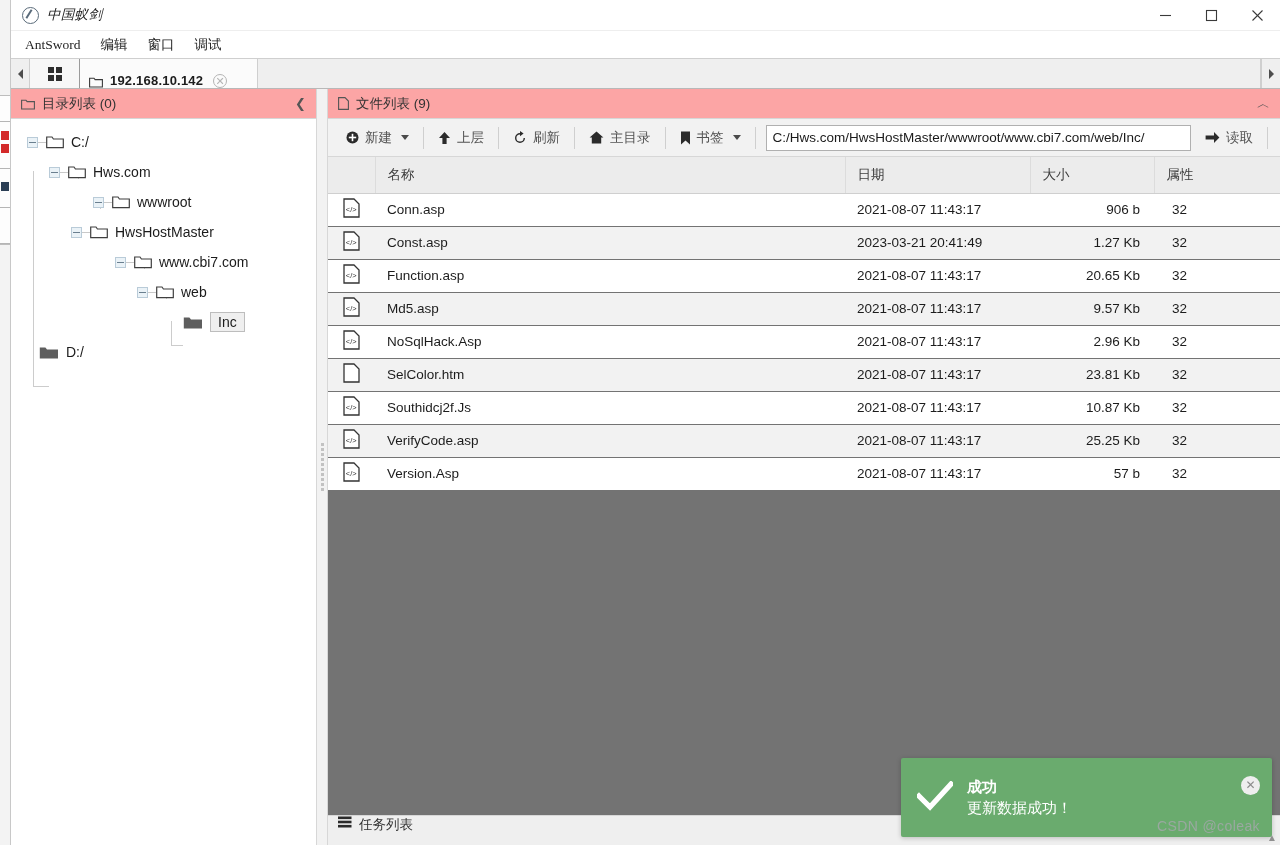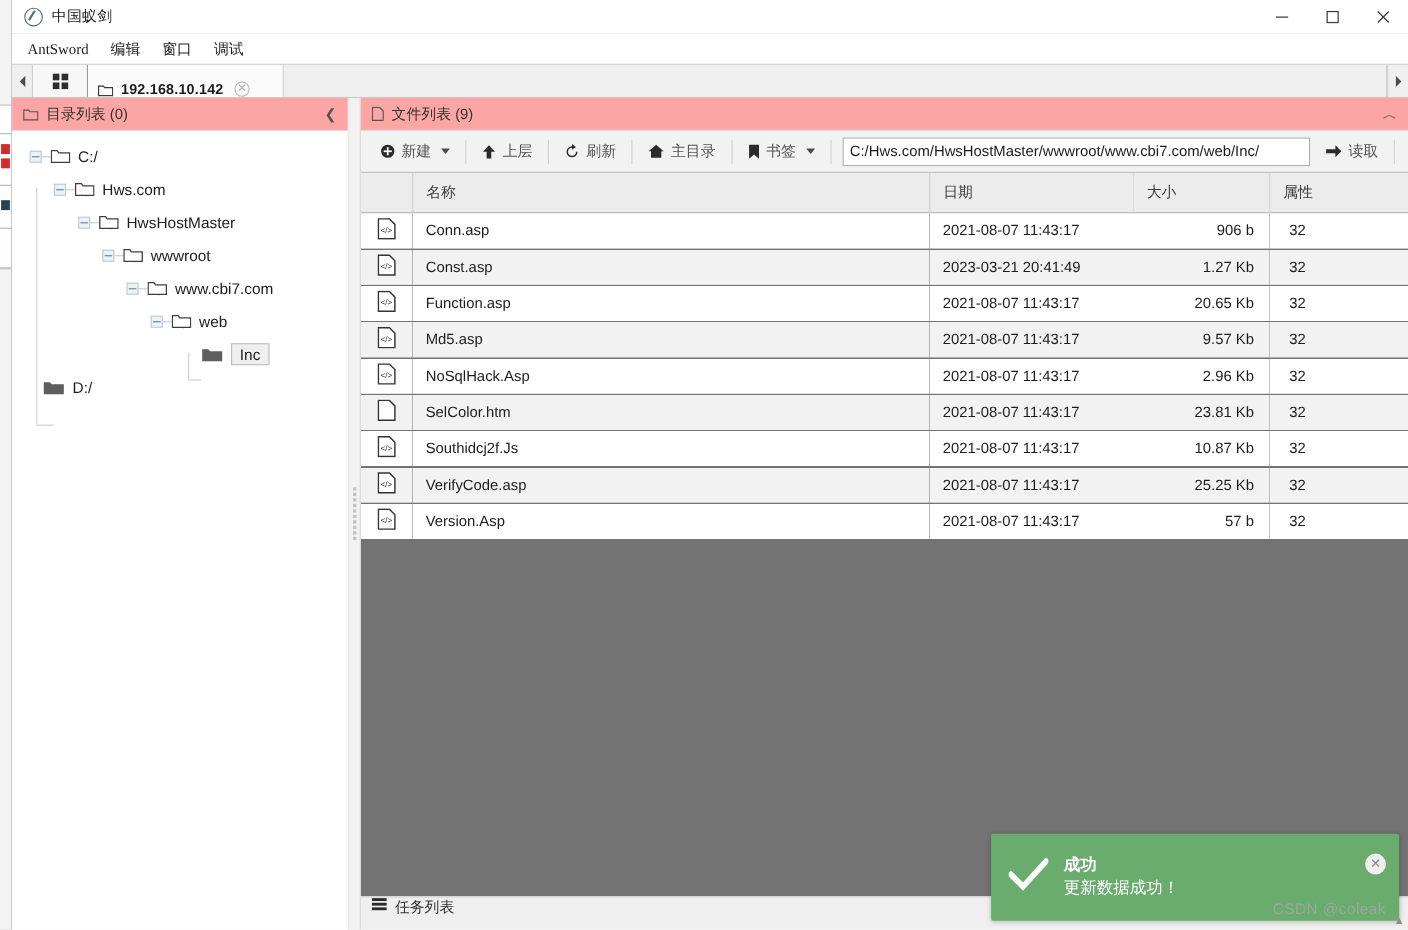--- a/index.html
+++ b/index.html
@@ -28,21 +28,21 @@
   
   #app-window {
     position: absolute; left: 11px; top: 0; width: 1269px; height: 845px;
     background: #ffffff;
   }
 
   
   #title-bar {
     position: relative; height: 31px; background: #ffffff;
     border-bottom: 1px solid #eeeeee;
-    display: flex; align-items: center;
+    display: flex; align-items: center; font-style: italic;
   }
   #app-logo {
     width: 17px; height: 17px; margin-left: 11px; margin-right: 8px;
     border: 1.6px solid #5a6b7a; border-radius: 50%;
     position: relative; flex: none;
   }
   #app-logo::after {
     content: ""; position: absolute; left: 5px; top: 1.5px;
     width: 2px; height: 10px; background: #5a6b7a; transform: rotate(32deg);
   }
@@ -340,44 +340,44 @@
             </span>
           <span class="tree-dash"></span>
           <span class="tree-folder">
             <svg width="18" height="14" viewBox="0 0 18 14">
                 <path d="M0.7 2 L6 2 L7.4 4 L17.3 4 L17.3 12.6 L0.7 12.6 Z" fill="#fff" stroke="#3f3f3f" stroke-width="1.2"></path>
               </svg>
           </span>
           <span class="tree-label">Hws.com</span>
         </div>
 
+        <div class="tree-row" style="padding-left:82px">
+          <span class="tree-toggle">
+              <i></i>
+            </span>
+          <span class="tree-dash"></span>
+          <span class="tree-folder">
+            <svg width="18" height="14" viewBox="0 0 18 14">
+                <path d="M0.7 2 L6 2 L7.4 4 L17.3 4 L17.3 12.6 L0.7 12.6 Z" fill="#fff" stroke="#3f3f3f" stroke-width="1.2"></path>
+              </svg>
+          </span>
+          <span class="tree-label">wwwroot</span>
+        </div>
+
         <div class="tree-row" style="padding-left:60px">
           <span class="tree-toggle">
               <i></i>
             </span>
           <span class="tree-dash"></span>
           <span class="tree-folder">
             <svg width="18" height="14" viewBox="0 0 18 14">
                 <path d="M0.7 2 L6 2 L7.4 4 L17.3 4 L17.3 12.6 L0.7 12.6 Z" fill="#fff" stroke="#3f3f3f" stroke-width="1.2"></path>
               </svg>
           </span>
           <span class="tree-label">HwsHostMaster</span>
-        </div>
-
-        <div class="tree-row" style="padding-left:82px">
-          <span class="tree-toggle">
-              <i></i>
-            </span>
-          <span class="tree-dash"></span>
-          <span class="tree-folder">
-            <svg width="18" height="14" viewBox="0 0 18 14">
-                <path d="M0.7 2 L6 2 L7.4 4 L17.3 4 L17.3 12.6 L0.7 12.6 Z" fill="#fff" stroke="#3f3f3f" stroke-width="1.2"></path>
-              </svg>
-          </span>
-          <span class="tree-label">wwwroot</span>
         </div>
 
         <div class="tree-row" style="padding-left:104px">
           <span class="tree-toggle">
               <i></i>
             </span>
           <span class="tree-dash"></span>
           <span class="tree-folder">
             <svg width="18" height="14" viewBox="0 0 18 14">
                 <path d="M0.7 2 L6 2 L7.4 4 L17.3 4 L17.3 12.6 L0.7 12.6 Z" fill="#fff" stroke="#3f3f3f" stroke-width="1.2"></path>

